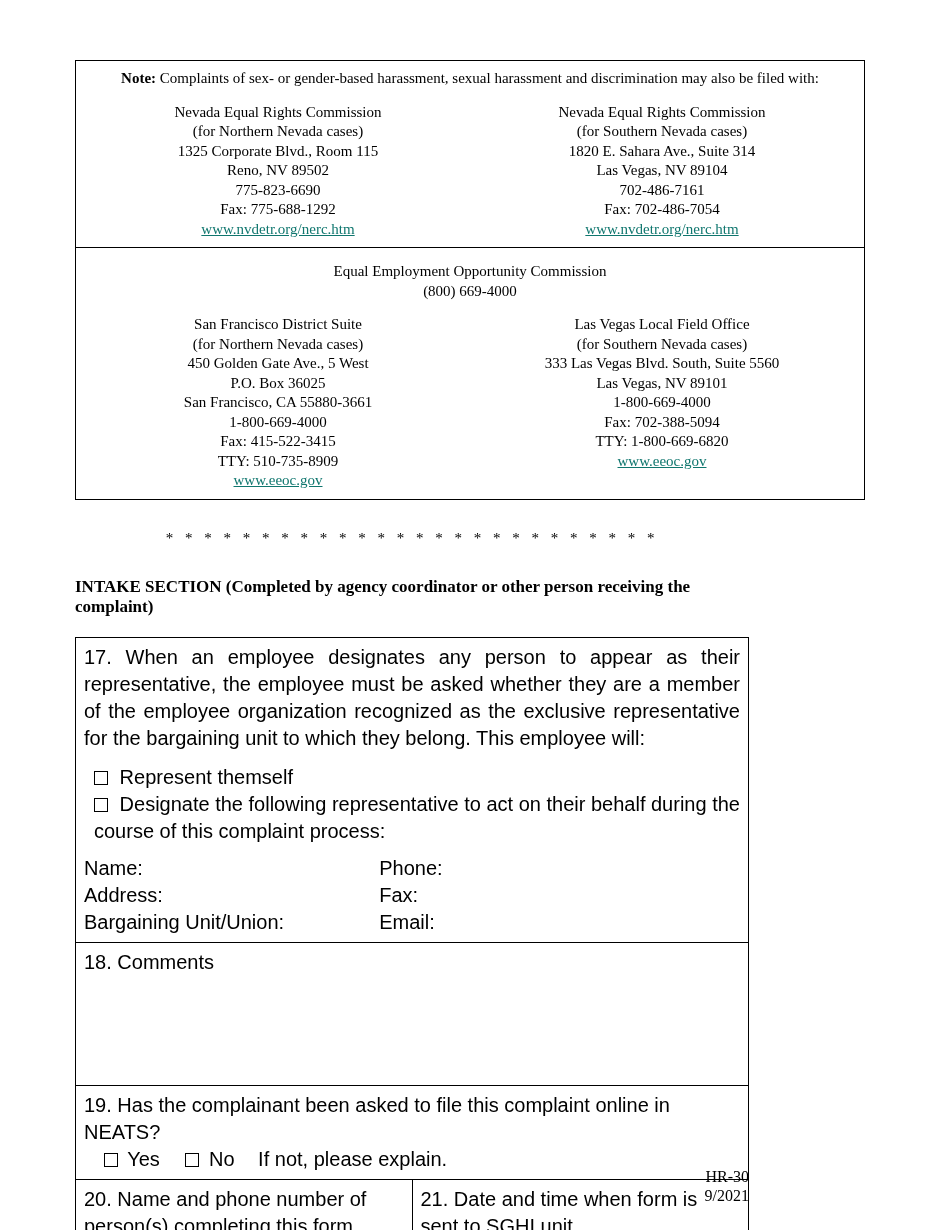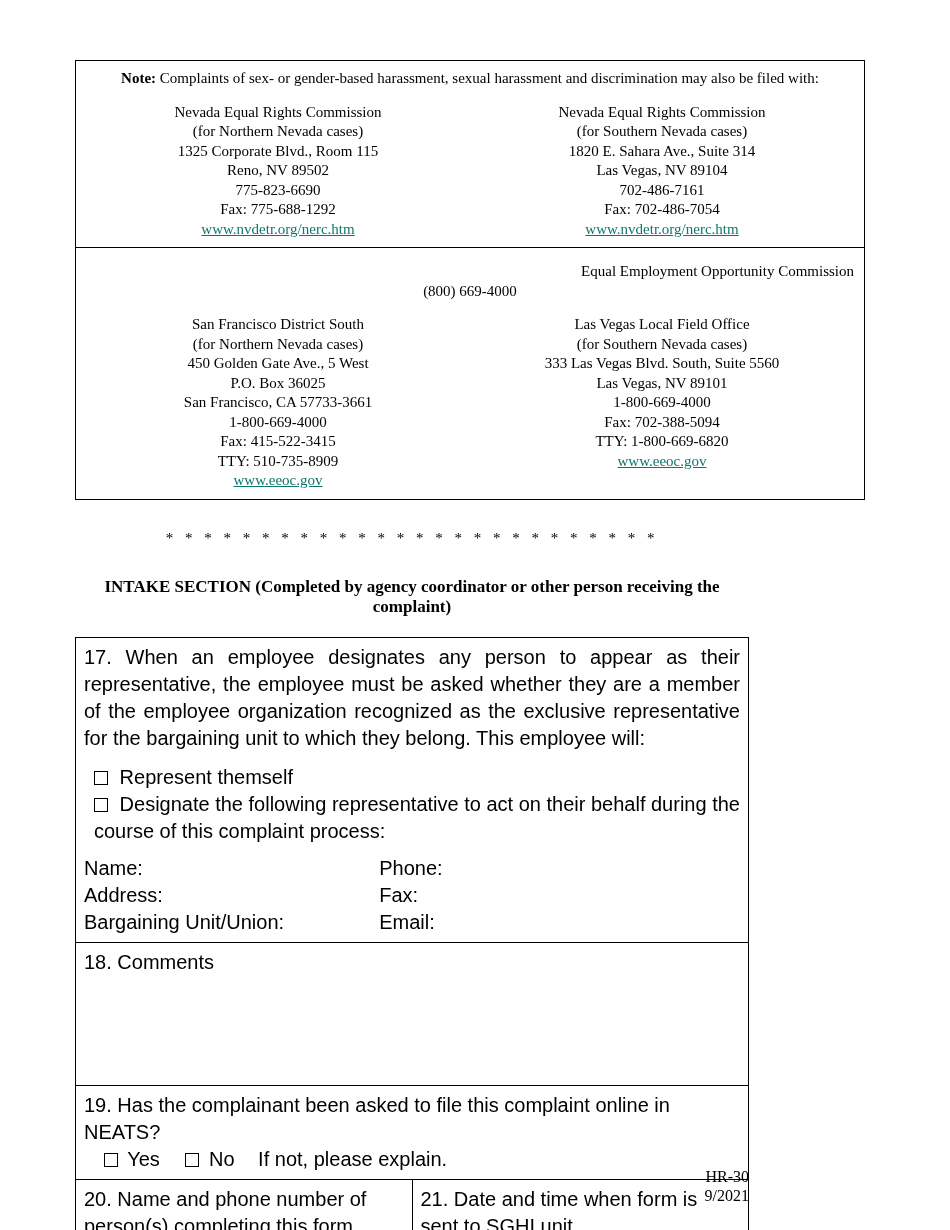--- a/index.html
+++ b/index.html
@@ -46,21 +46,20 @@
   }
   .stars {
     text-align: center;
     letter-spacing: 4px;
     margin: 10px 0 30px 0;
   }
   .intake-heading {
     font-weight: bold;
     font-size: 17px;
     margin-bottom: 20px;
-    text-align: center;
   }
   .form-table {
     width: 100%;
     border: 1px solid #000;
     border-collapse: collapse;
     font-family: Arial, Helvetica, sans-serif;
     font-size: 20px;
     margin-top: 8px;
   }
   .form-table td {
@@ -137,29 +136,29 @@
             <div>Las Vegas, NV 89104</div>
             <div>702-486-7161</div>
             <div>Fax: 702-486-7054</div>
             <a class="link">www.nvdetr.org/nerc.htm</a>
           </div>
         </div>
       </td>
     </tr>
     <tr>
       <td>
-        <div style="margin-top:6px;text-align:right;">Equal Employment Opportunity Commission</div>
+        <div style="margin-top:6px;">Equal Employment Opportunity Commission</div>
         <div>(800) 669-4000</div>
         <div class="two-col" style="margin-top:14px;">
           <div class="col">
-            <div>San Francisco District South</div>
+            <div>San Francisco District Suite</div>
             <div>(for Northern Nevada cases)</div>
             <div>450 Golden Gate Ave., 5 West</div>
             <div>P.O. Box 36025</div>
-            <div>San Francisco, CA 57733-3661</div>
+            <div>San Francisco, CA 55880-3661</div>
             <div>1-800-669-4000</div>
             <div>Fax: 415-522-3415</div>
             <div>TTY: 510-735-8909</div>
             <a class="link">www.eeoc.gov</a>
           </div>
           <div class="col">
             <div>Las Vegas Local Field Office</div>
             <div>(for Southern Nevada cases)</div>
             <div>333 Las Vegas Blvd. South, Suite 5560</div>
             <div>Las Vegas, NV 89101</div>

